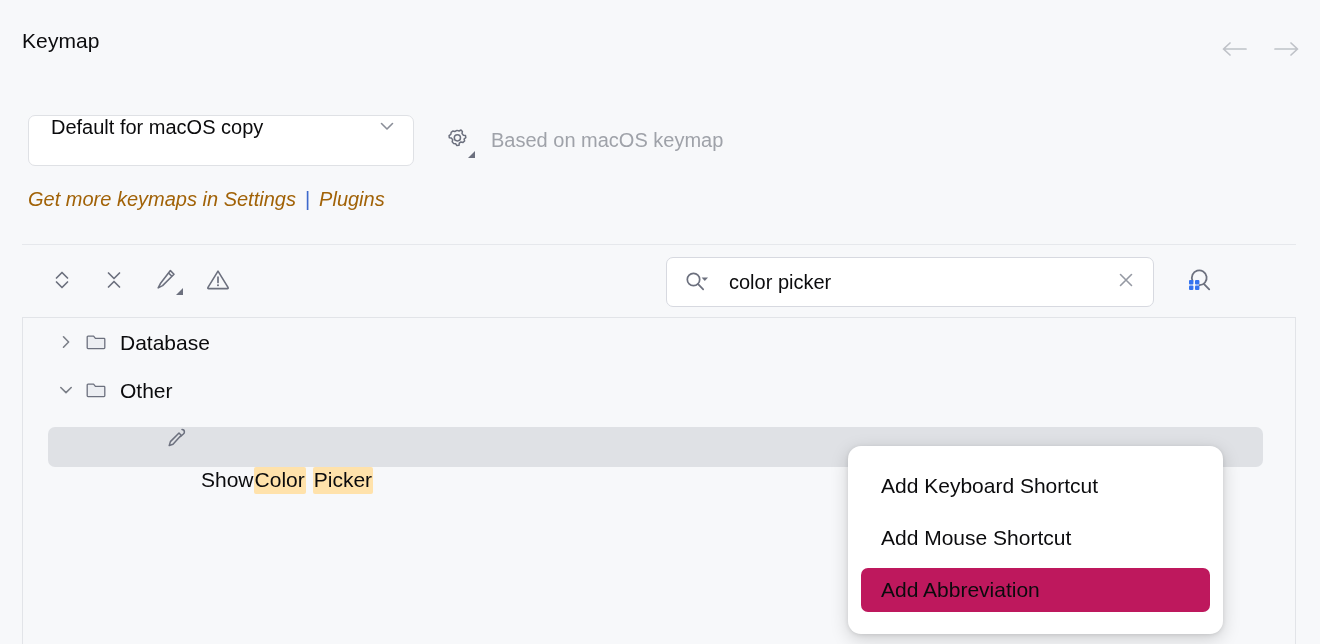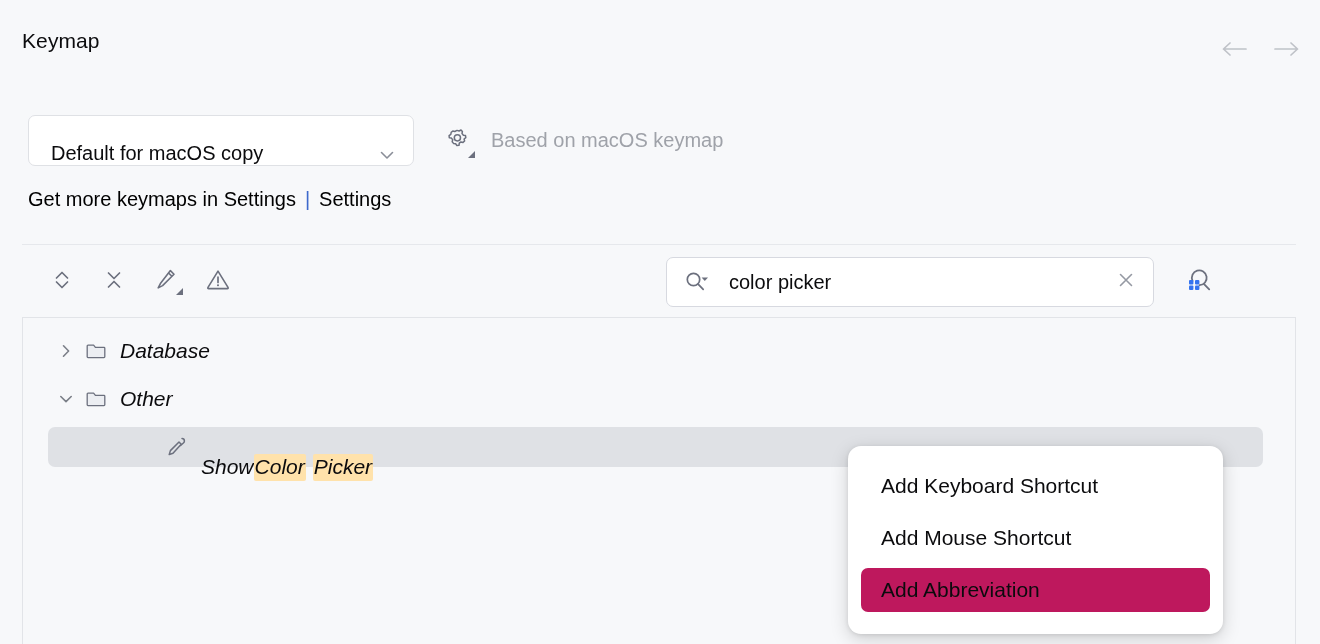--- a/index.html
+++ b/index.html
@@ -45,21 +45,21 @@
     left: 28px; top: 115px;
     display: flex;
     align-items: center;
   }
   .keymap-select {
     width: 386px; height: 51px;
     background: #ffffff;
     border: 1px solid #dfe1e5;
     border-radius: 7px;
     display: flex;
-    align-items: flex-end;
+    align-items: flex-start;
     justify-content: space-between;
     padding: 0 16px 0 22px;
     cursor: pointer;
   }
   .keymap-select-label {
     font-size: 20px;
     color: #0b0b0d;
   }
   .chev-down { display: flex; align-items: center; }
 
@@ -79,23 +79,24 @@
 
   
   .links-row {
     position: absolute;
     left: 28px; top: 188px;
     font-size: 20px;
     display: flex;
     align-items: center;
   }
   .links-row a {
-    color: #000000;
+    color: #a16207;
     text-decoration: none;
     cursor: pointer;
+    font-style: italic;
   }
   .links-sep {
     color: #3d69cc;
     margin: 0 9px;
   }
 
   
   .divider {
     position: absolute;
     left: 22px; top: 244px;
@@ -164,23 +165,22 @@
     width: 1274px; height: 327px;
     background: #f7f8fa;
     border: 1px solid #e2e4e8;
     border-bottom: none;
     overflow: hidden;
   }
   .tree-row {
     position: relative;
     height: 40px;
     display: flex;
-    align-items: center;
-    cursor: pointer;
-    font-style: italic;
+    align-items: flex-start;
+    cursor: pointer;
   }
   .tree-row.selected {
     background: #dfe1e5;
     border-radius: 7px;
     margin: 0 32px 0 25px;
   }
   .tw-chevron {
     width: 22px; height: 22px;
     display: flex; align-items: center; justify-content: center;
     flex: 0 0 auto;
@@ -287,21 +287,21 @@
       </span>
       <span style="position:absolute;right:-1px;bottom:0;width:0;height:0;border-left:7px solid transparent;border-bottom:7px solid #6c707e;"></span>
     </div>
 
     <div class="based-on">Based on macOS keymap</div>
   </div>
 
   <div class="links-row">
     <a>Get more keymaps in Settings</a>
     <span class="links-sep">|</span>
-    <a>Settings</a>
+    <a>Plugins</a>
   </div>
 
   <div class="divider"></div>
 
   <div class="toolbar">
 
     <div class="tb-btn">
       <span>
         <svg width="26" height="26" viewBox="0 0 26 26">
           <path d="M7.5 11 L13 5.5 L18.5 11" fill="none" stroke="#6c707e" stroke-width="1.7" stroke-linecap="round" stroke-linejoin="round"></path>

